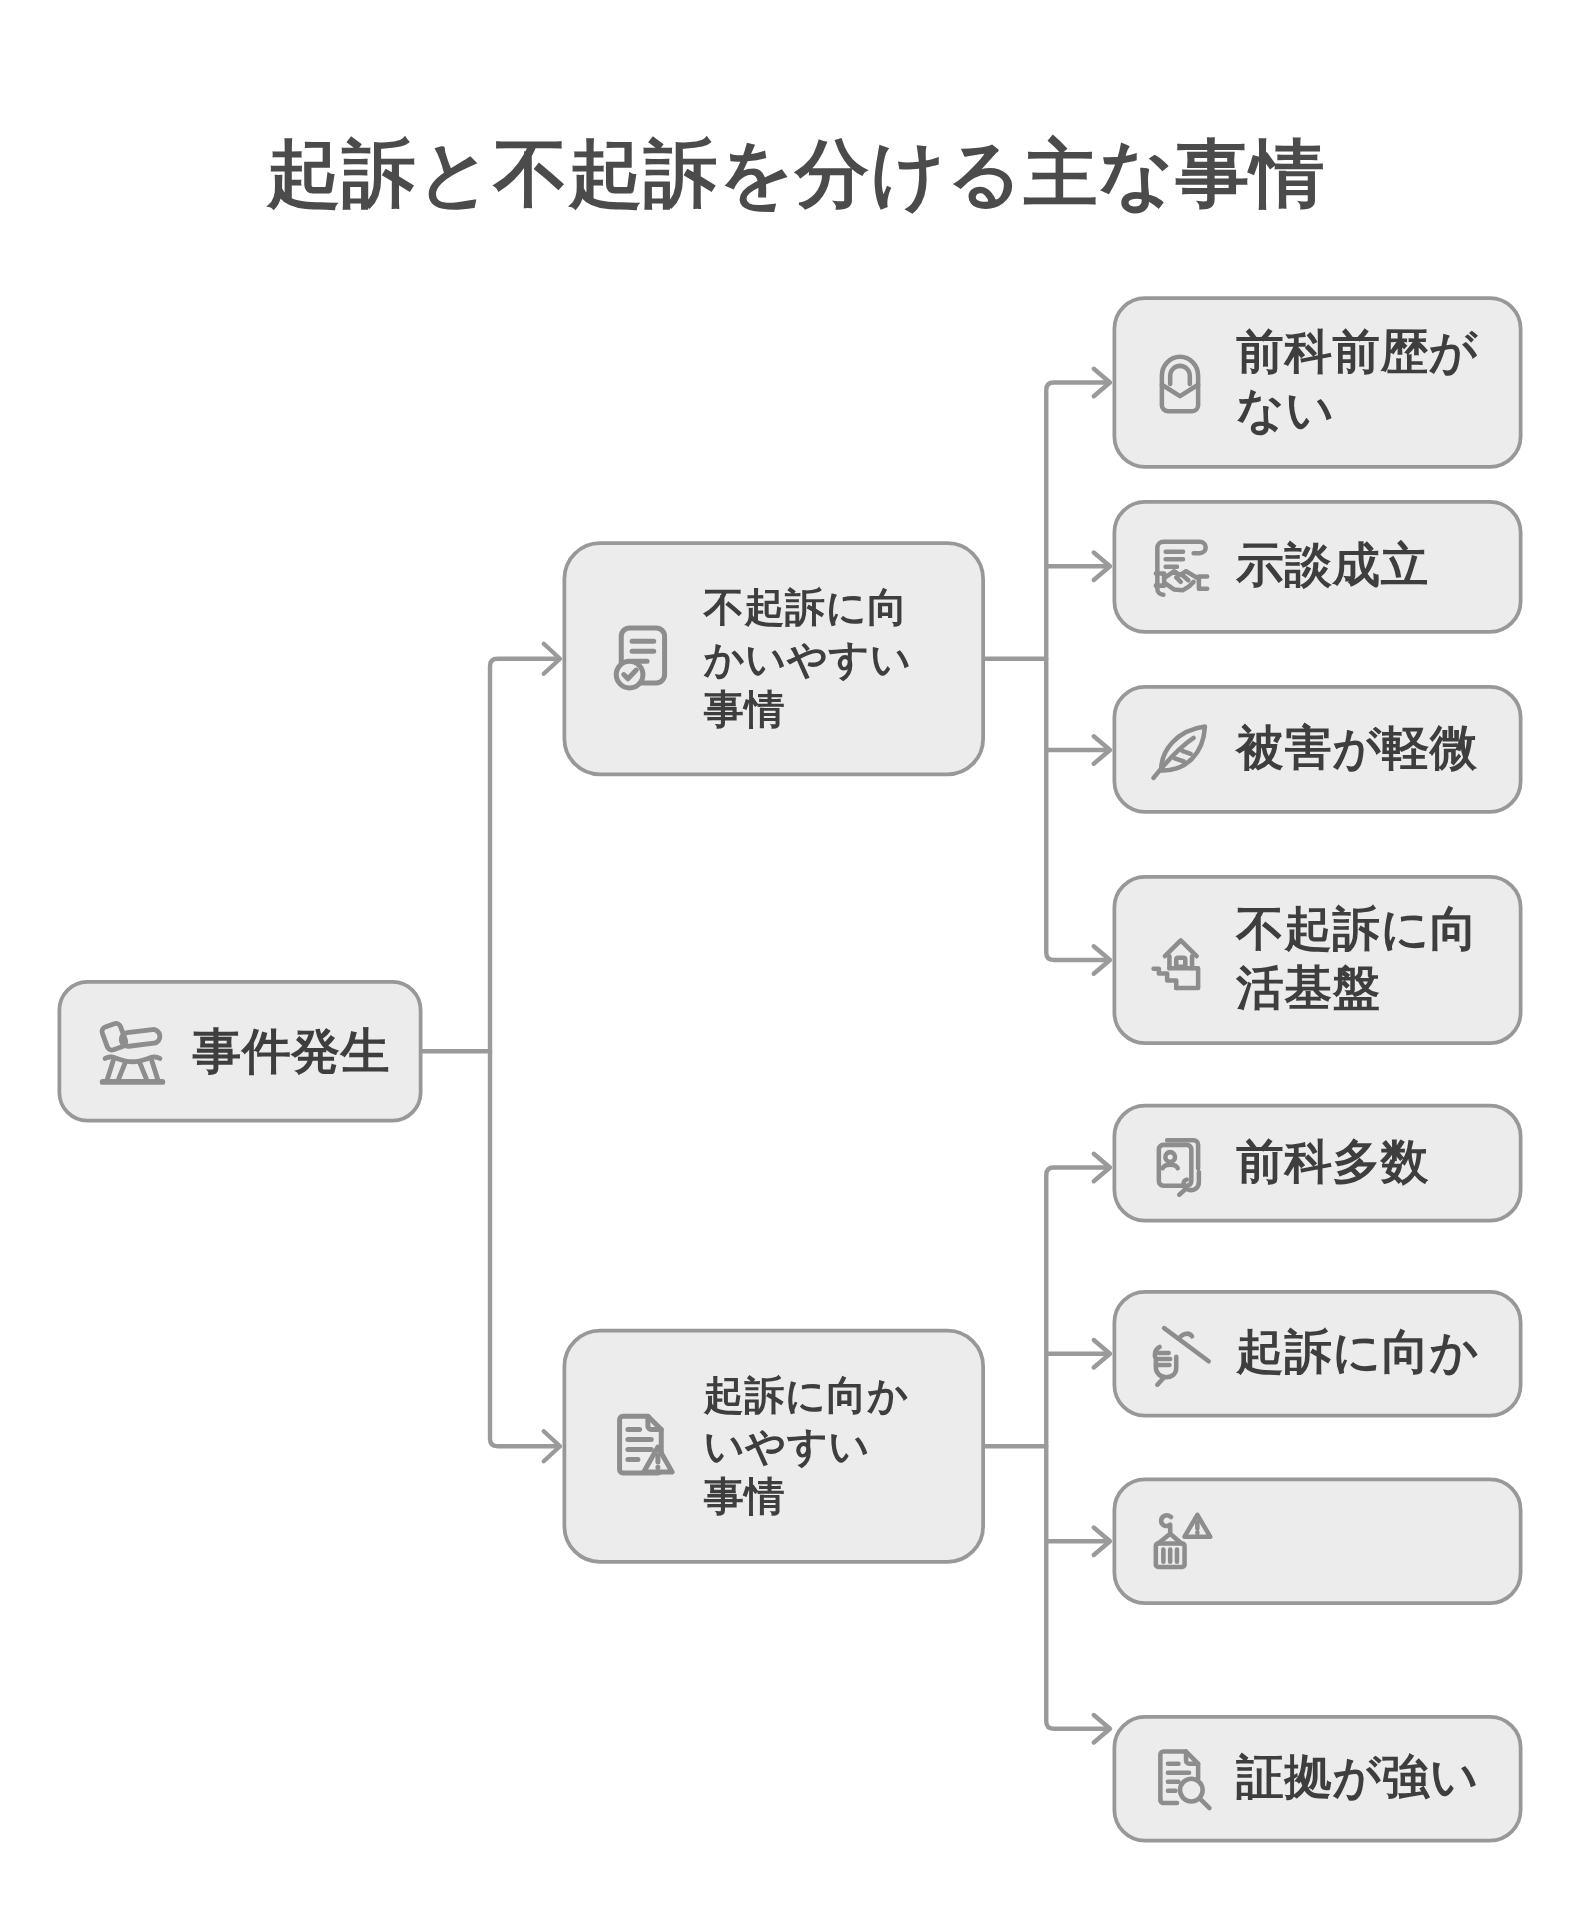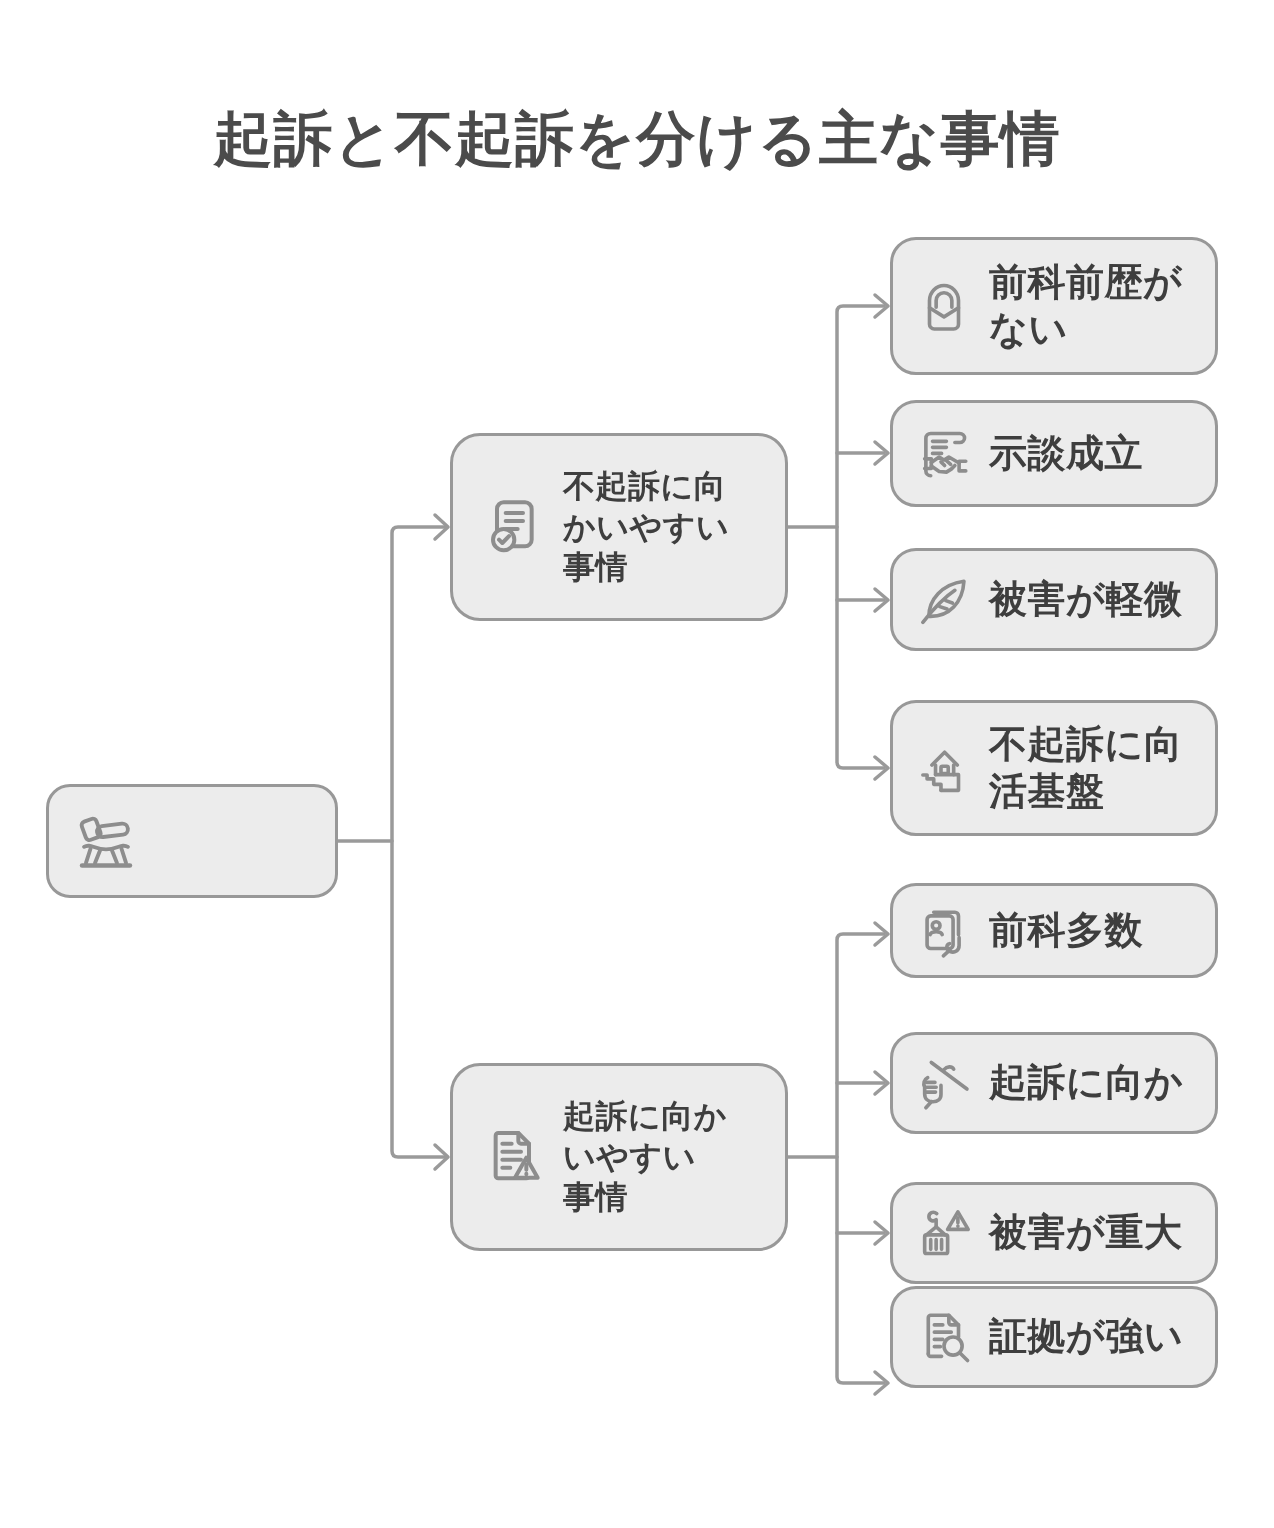--- a/index.html
+++ b/index.html
@@ -38,21 +38,21 @@
   .leaf{left:890px;width:328px;border-radius:26px;padding:0 10px 0 22px;gap:16px;font-size:38px;}
   .leaf .label{line-height:1.25;}
   .leaf .icon{width:58px;height:58px;}
   .n-l1{top:237px;height:138px;}
   .n-l2{top:400px;height:107px;}
   .n-l3{top:548px;height:103px;}
   .n-l4{top:700px;height:136px;}
   .n-l5{top:883px;height:95px;}
   .n-l6{top:1032px;height:102px;}
   .n-l7{top:1182px;height:102px;}
-  .n-l8{top:1286px;height:102px;}
+  .n-l8{top:1372px;height:102px;}
 </style>
 </head>
 <body>
 
 <svg width="0" height="0" style="position:absolute" aria-hidden="true">
   <defs>
     <symbol id="gavel-icon" viewBox="0 0 48 48">
       <g fill="none" stroke="currentColor" stroke-width="3" stroke-linecap="round" stroke-linejoin="round">
         <rect x="6.5" y="7.5" width="12" height="15" rx="3" transform="rotate(-20 12.5 15)"></rect>
         <rect x="17" y="11.5" width="24" height="8.5" rx="4.2" transform="rotate(-7 29 15.7)"></rect>
@@ -182,20 +182,21 @@
     <path d="M875 1072 L888 1083 L875 1094"></path>
     <path d="M875 1222 L888 1233 L875 1244"></path>
     <path d="M875 1372 L888 1383 L875 1394"></path>
   </g>
 </svg>
 
 <div class="node n-root">
   <svg class="icon">
       <use href="#gavel-icon"></use>
     </svg>
+  <div class="label">事件発生</div>
 </div>
 
 <div class="node n-branch n-b1">
   <svg class="icon">
       <use href="#document-check-icon"></use>
     </svg>
   <div class="label">不起訴に向
 かいやすい
 事情</div>
 </div>
@@ -250,21 +251,20 @@
   <svg class="icon">
       <use href="#broken-handshake-icon"></use>
     </svg>
   <div class="label">起訴に向か</div>
 </div>
 
 <div class="node leaf n-l7">
   <svg class="icon">
       <use href="#crane-load-warning-icon"></use>
     </svg>
-  <div class="label">被害が重大</div>
 </div>
 
 <div class="node leaf n-l8">
   <svg class="icon">
       <use href="#document-search-icon"></use>
     </svg>
   <div class="label">証拠が強い</div>
 </div>
 
 </body></html>

